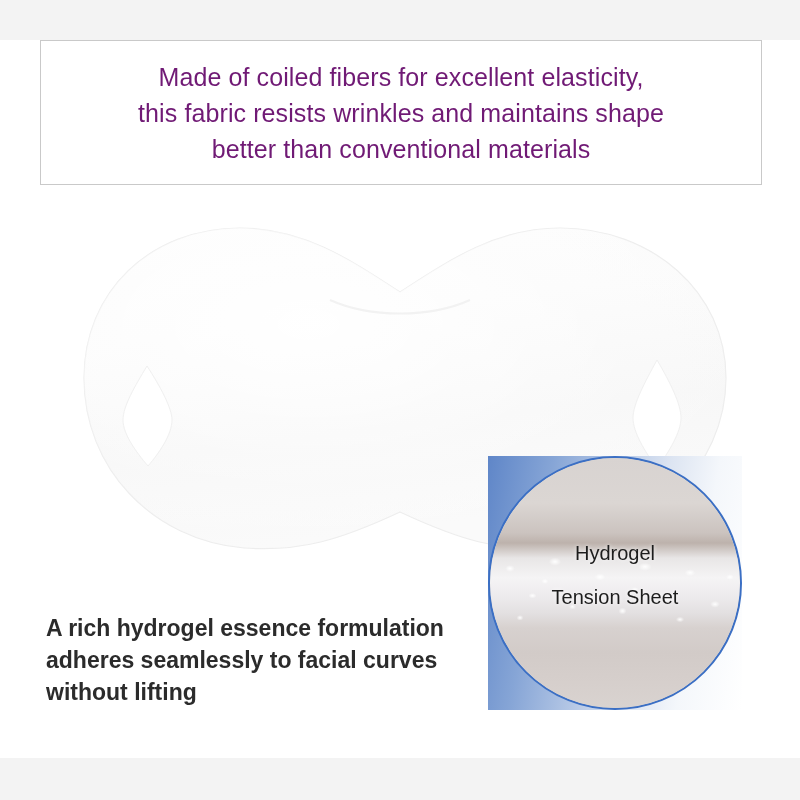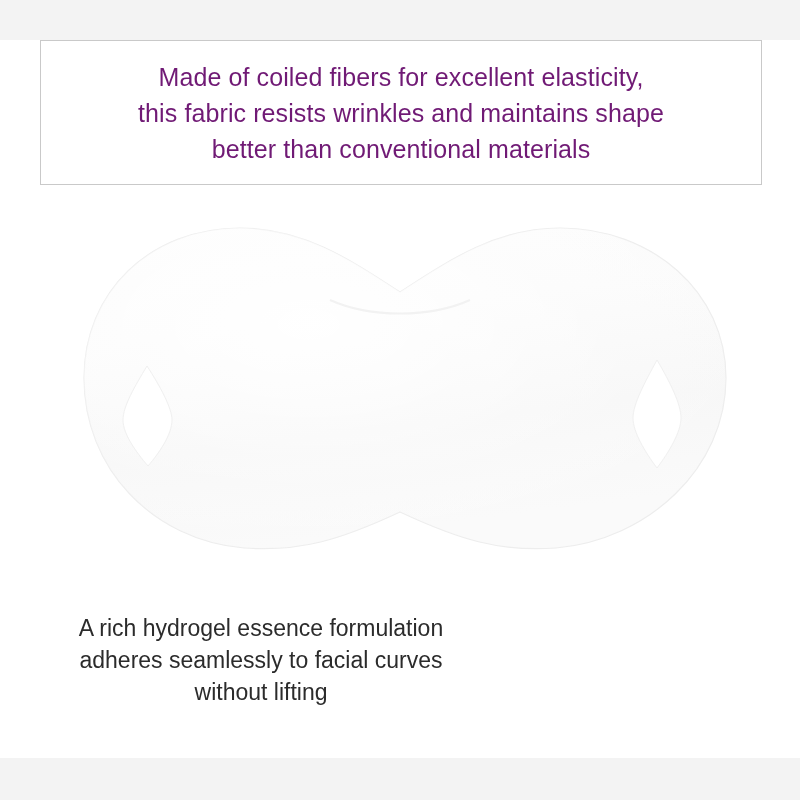--- a/index.html
+++ b/index.html
@@ -65,25 +65,26 @@
     pointer-events: none;
   }
   .mask-svg { display: block; }
 
   
   .bottom-caption {
     position: absolute;
     left: 46px;
     top: 612px;
     width: 430px;
-    text-align: center;
+    text-align: left;
     color: #2b2b2b;
     font-size: 23px;
     line-height: 32px;
     white-space: pre-line;
+    font-weight: bold;
   }
 
   
   .inset {
     position: absolute;
     left: 488px;
     top: 456px;
     width: 254px;
     height: 254px;
   }
@@ -256,16 +257,28 @@
 
         <path d="M 330 300 C 370 318, 430 318, 470 300" fill="none" stroke="#f2f2f2" stroke-width="2"></path>
       </g>
     </svg>
   </div>
 
   <div class="bottom-caption">A rich hydrogel essence formulation
 adheres seamlessly to facial curves
 without lifting</div>
 
+  <div class="inset">
+    <div class="inset-bluebg"></div>
+    <div class="inset-clip">
+      <div class="inset-photo">
+        <div class="crystals"></div>
+      </div>
+      <div class="inset-labels">
+        <div class="inset-label first">Hydrogel</div>
+        <div class="inset-label">Tension Sheet</div>
+      </div>
+    </div>
+  </div>
 
   <div class="bottom-strip"></div>
 
 </div>
 
 </body></html>

